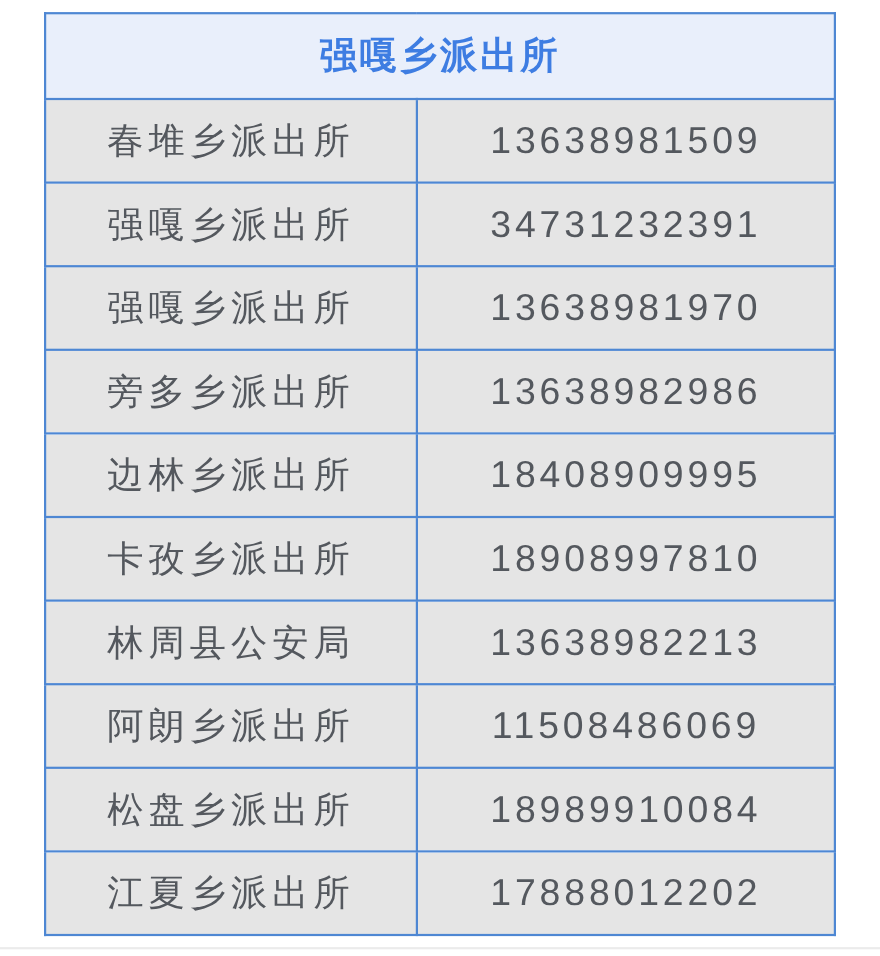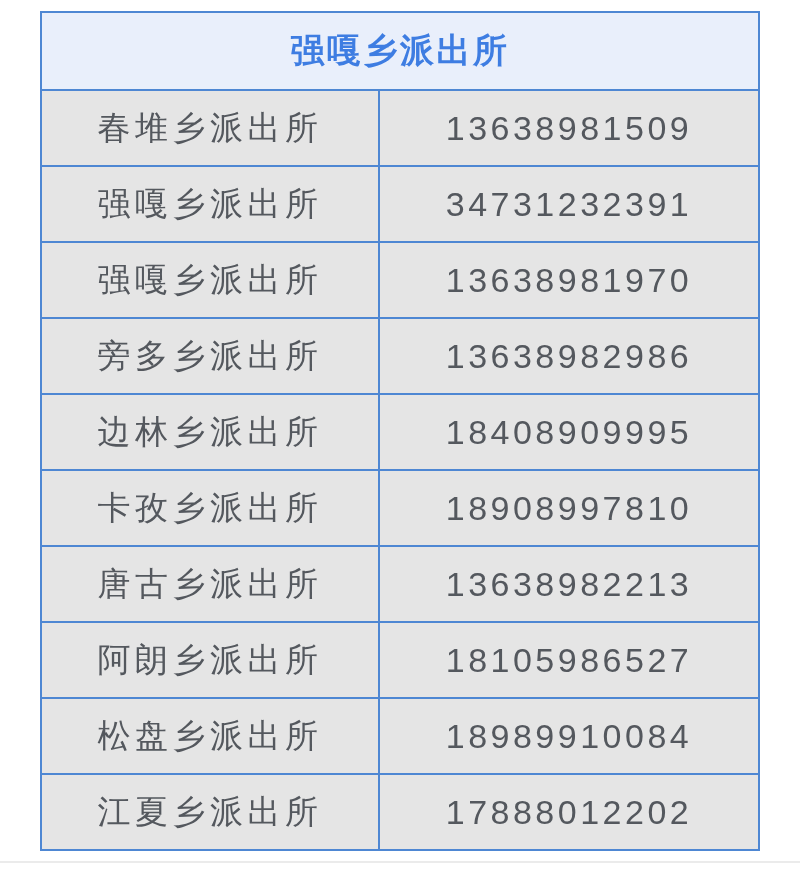--- a/index.html
+++ b/index.html
@@ -96,26 +96,26 @@
     </tr>
     <tr>
       <td class="name-cell">边林乡派出所</td>
       <td class="phone-cell">18408909995</td>
     </tr>
     <tr>
       <td class="name-cell">卡孜乡派出所</td>
       <td class="phone-cell">18908997810</td>
     </tr>
     <tr>
-      <td class="name-cell">唐古乡派出所</td>
+      <td class="name-cell">林周县公安局</td>
       <td class="phone-cell">13638982213</td>
     </tr>
     <tr>
       <td class="name-cell">阿朗乡派出所</td>
-      <td class="phone-cell">18105986527</td>
+      <td class="phone-cell">11508486069</td>
     </tr>
     <tr>
       <td class="name-cell">松盘乡派出所</td>
       <td class="phone-cell">18989910084</td>
     </tr>
     <tr>
       <td class="name-cell">江夏乡派出所</td>
       <td class="phone-cell">17888012202</td>
     </tr>
   </tbody>

